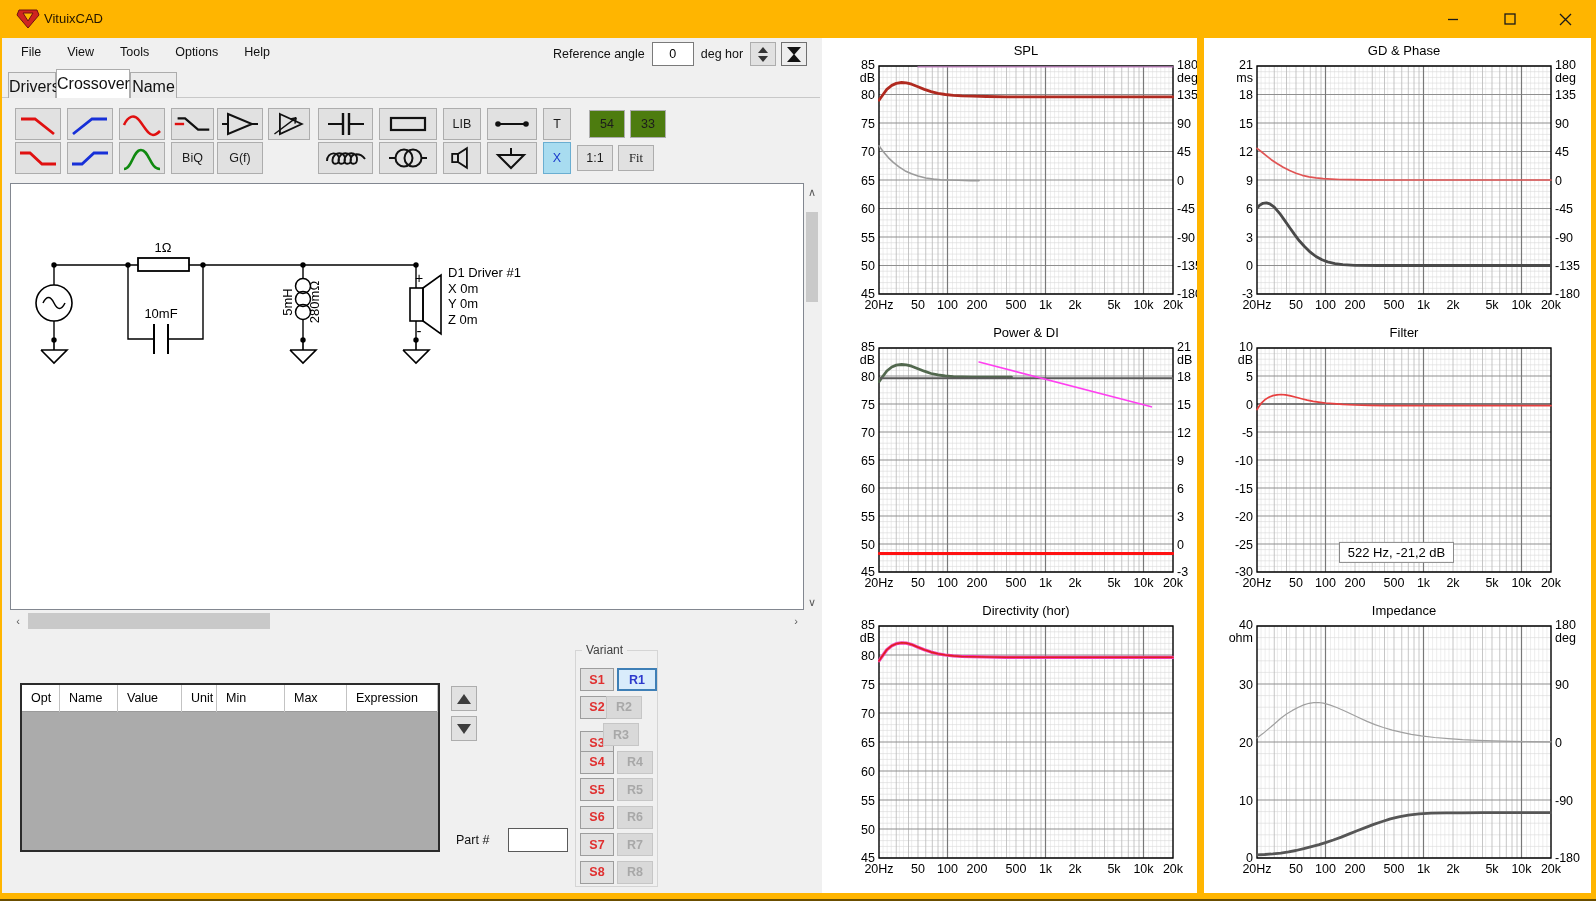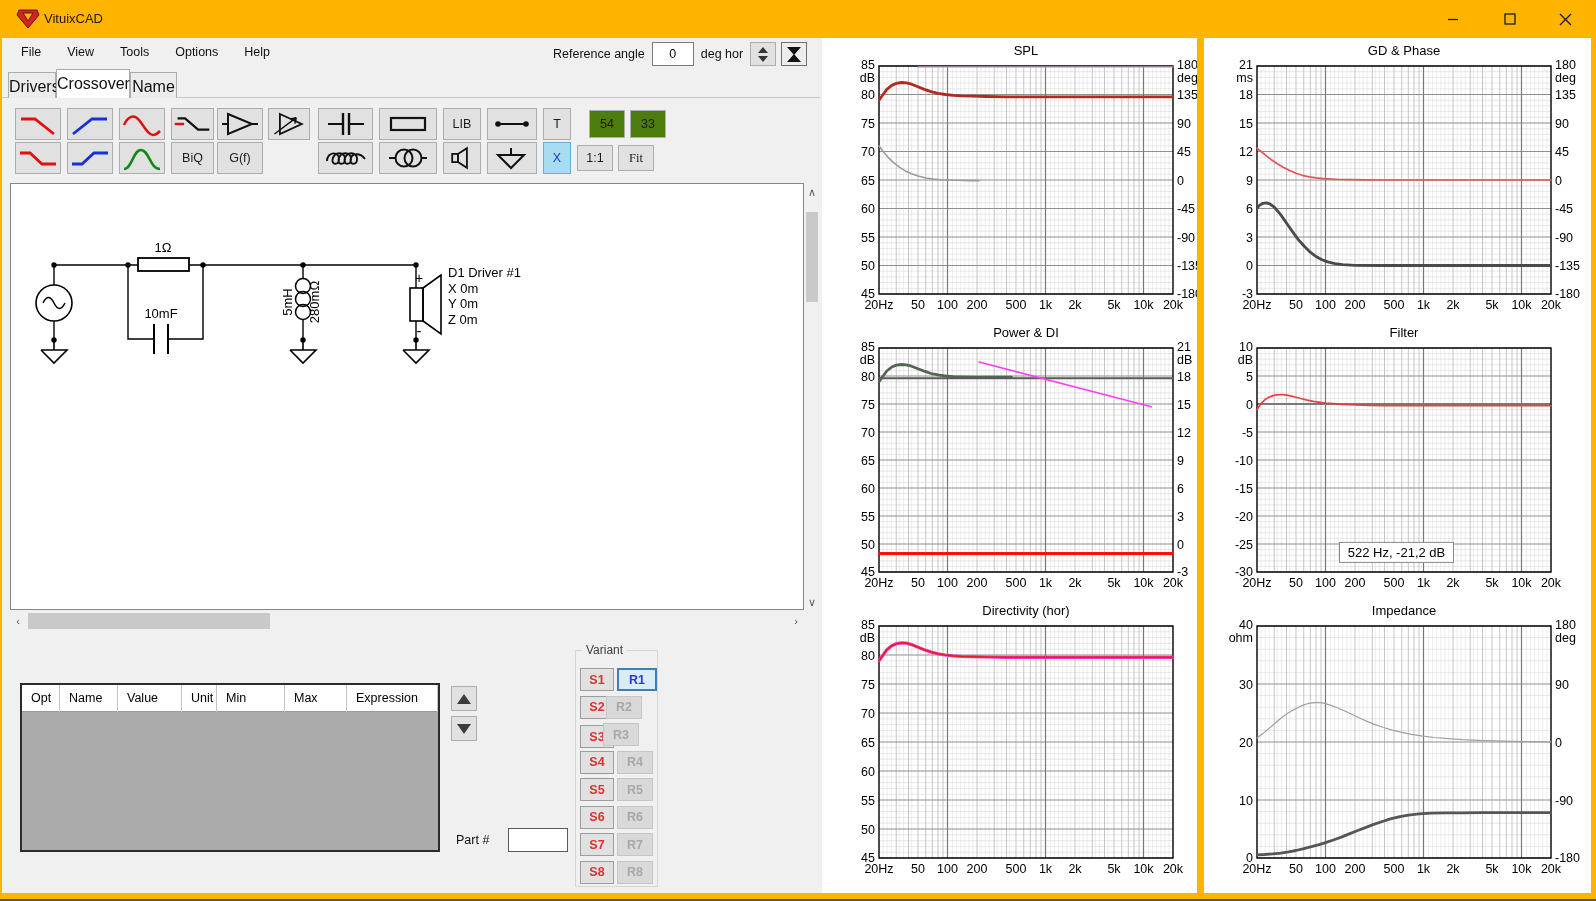--- a/index.html
+++ b/index.html
@@ -296,21 +296,21 @@
   <span id="part-label">Part #</span>
   <input id="part-input" value="" style="">
 
   <div id="variant-group" class="groupbox" style="left:575px;top:650px;width:83px;height:237px">
     <span class="group-label">Variant</span>
     <div id="variant-rows">
         <div class="vbtn s" style="left: 4px; top: 17px;">S1</div>
         <div class="vbtn r-active" style="left: 41px; top: 17px; width: 40px;">R1</div>
         <div class="vbtn s" style="left: 4px; top: 44.5px;">S2</div>
         <div class="vbtn r-disabled" style="left: 30px; top: 44.5px; width: 36px;">R2</div>
-        <div class="vbtn s" style="left: 4px; top: 74px;">S3</div>
+        <div class="vbtn s" style="left: 4px; top: 80px;">S3</div>
         <div class="vbtn r-disabled" style="left: 27px; top: 72px; width: 36px;">R3</div>
         <div class="vbtn s" style="left: 4px; top: 99.5px;">S4</div>
         <div class="vbtn r-disabled" style="left: 41px; top: 99.5px; width: 36px;">R4</div>
         <div class="vbtn s" style="left: 4px; top: 127px;">S5</div>
         <div class="vbtn r-disabled" style="left: 41px; top: 127px; width: 36px;">R5</div>
         <div class="vbtn s" style="left: 4px; top: 154.5px;">S6</div>
         <div class="vbtn r-disabled" style="left: 41px; top: 154.5px; width: 36px;">R6</div>
         <div class="vbtn s" style="left: 4px; top: 182px;">S7</div>
         <div class="vbtn r-disabled" style="left: 41px; top: 182px; width: 36px;">R7</div>
         <div class="vbtn s" style="left: 4px; top: 209.5px;">S8</div>

